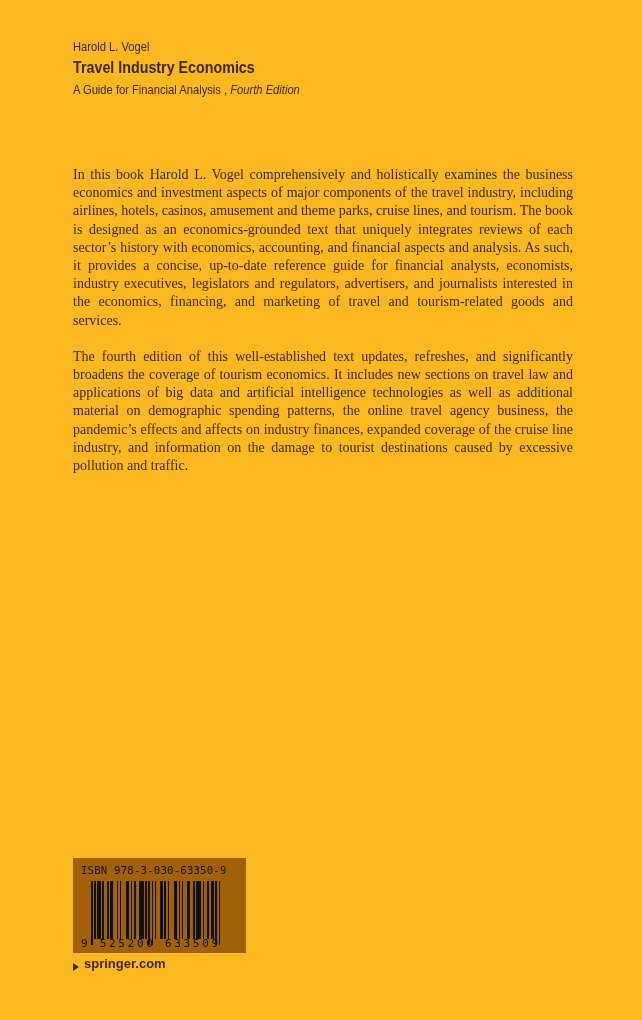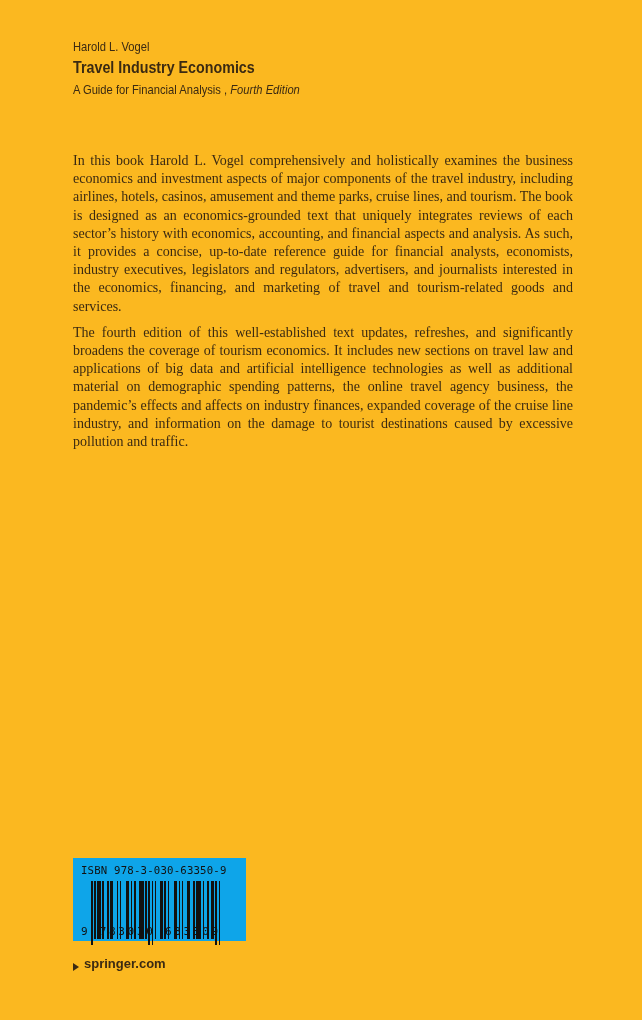--- a/index.html
+++ b/index.html
@@ -31,25 +31,25 @@
       white-space: nowrap;
     }
     .subtitle .ed { font-style: italic; }
     .body-text {
       position: absolute; left: 73px; top: 148px; width: 500px;
       font-family: "Liberation Serif", serif;
       font-size: 14px; line-height: 18.2px;
       text-align: justify;
       color: #3b2a12;
     }
-    .body-text p { margin: 4px 0 8px 0; }
+    .body-text p { margin: 18px 0 8px 0; }
     .isbn-box {
       position: absolute; left: 73px; top: 858px;
-      width: 173px; height: 83px;
-      background: #0ea5e9;
+      width: 173px; height: 95px;
+      background: #a16207;
       box-sizing: border-box;
       padding: 6px 8px 10px 8px;
     }
     .isbn-label {
       font-family: "DejaVu Sans Mono", monospace;
       font-size: 11px; color: #111; letter-spacing: 0.2px;
       white-space: nowrap; line-height: 13px;
       transform: scaleX(0.97); transform-origin: left;
     }
     .barcode {
@@ -120,19 +120,19 @@
       <span style="width: 1.6px; margin-right: 3.2px;"></span>
       <span style="width: 3.2px; margin-right: 3.2px;"></span>
       <span style="width: 1.6px; margin-right: 1.6px;"></span>
       <span style="width: 4.8px; margin-right: 1.6px;"></span>
       <span style="width: 1.6px; margin-right: 3.2px;"></span>
       <span style="width: 1.6px; margin-right: 1.6px;"></span>
       <span style="width: 3.2px; margin-right: 1.6px;"></span>
       <span class="long" style="width: 1.6px; margin-right: 1.6px;"></span>
       <span class="long" style="width: 1.6px; margin-right: 0px;"></span>
     </div>
-  <div class="bar-digits">9 783030 633509</div>
+  <div class="bar-digits">9 525200 633509</div>
 </div>
 
 <div class="springer">
   <span class="arrow"></span>
   <span>springer.com</span>
 </div>
 
 </body></html>

